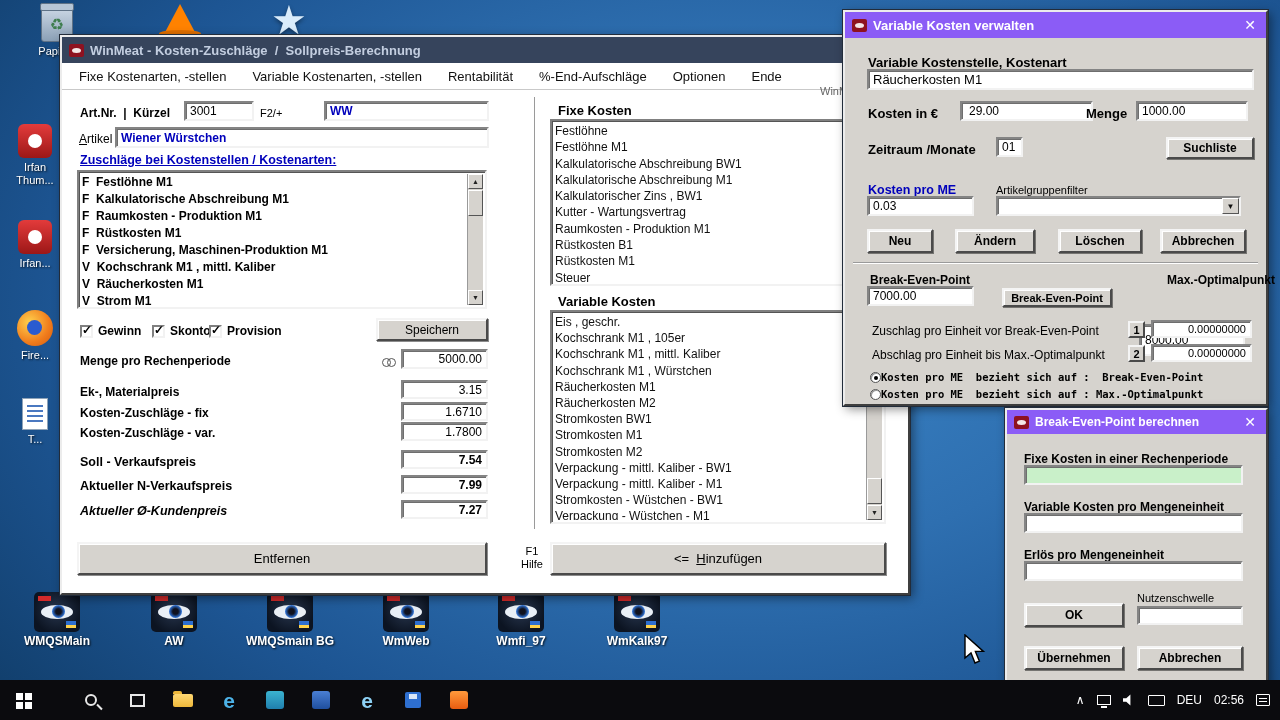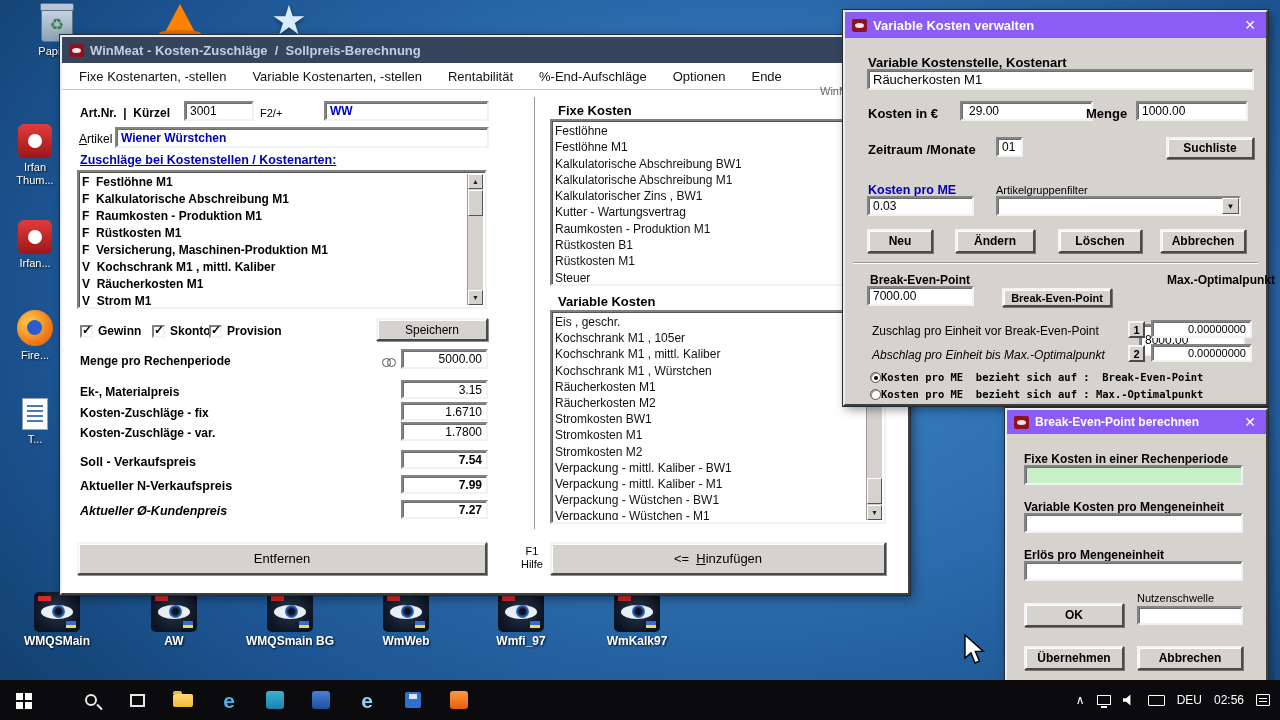--- a/index.html
+++ b/index.html
@@ -295,21 +295,21 @@
         <div class="lbx-item">Kochschrank M1 , 105er</div>
         <div class="lbx-item">Kochschrank M1 , mittl. Kaliber</div>
         <div class="lbx-item">Kochschrank M1 , Würstchen</div>
         <div class="lbx-item">Räucherkosten M1</div>
         <div class="lbx-item">Räucherkosten M2</div>
         <div class="lbx-item">Stromkosten BW1</div>
         <div class="lbx-item">Stromkosten M1</div>
         <div class="lbx-item">Stromkosten M2</div>
         <div class="lbx-item">Verpackung - mittl. Kaliber - BW1</div>
         <div class="lbx-item">Verpackung - mittl. Kaliber - M1</div>
-        <div class="lbx-item">Verpackung - Wüstchen - BW1</div>
+        <div class="lbx-item">Stromkosten - Wüstchen - BW1</div>
         <div class="lbx-item">Verpackung - Wüstchen - M1</div>
       </div>
     <div class="sbar">
       <span class="sb-btn sb-up"></span>
       <span class="sb-thumb" style="bottom:16px;"></span>
       <span class="sb-btn sb-dn"></span>
     </div>
   </div>
 
   <div class="btn" style="left:488px;top:505px;width:336px;height:33px;font-size:13px;">
@@ -353,21 +353,21 @@
   <div class="lbl b" style="left:25px;top:261px;">Break-Even-Point</div>
   <div class="lbl b" style="left:322px;top:261px;">Max.-Optimalpunkt</div>
   <div class="field" style="left:22px;top:274px;width:107px;height:20px;">7000.00</div>
   <div class="btn acc" style="left:157px;top:276px;width:110px;height:19px;font-size:11px;font-weight:bold;">Break-Even-Point</div>
   <div class="field" style="left:294px;top:268px;width:106px;height:32px;margin-top:44px;">8000.00</div>
 
   <div class="lbl" style="left:27px;top:312px;">Zuschlag pro Einheit vor Break-Even-Point</div>
   <div class="numbox" style="left:283px;top:309px;">1</div>
   <div class="field right" style="left:306px;top:308px;width:101px;height:18px;font-size:11px;">0.00000000</div>
 
-  <div class="lbl" style="left:27px;top:336px;font-style:italic;">Abschlag pro Einheit bis Max.-Optimalpunkt</div>
+  <div class="lbl" style="left:27px;top:336px;">Abschlag pro Einheit bis Max.-Optimalpunkt</div>
   <div class="numbox" style="left:283px;top:333px;">2</div>
   <div class="field right" style="left:306px;top:332px;width:101px;height:18px;font-size:11px;">0.00000000</div>
 
   <div class="radio-row" style="left:25px;top:359px;">
     <span class="radio sel"></span>
     <span class="radio-txt">Kosten pro ME  bezieht sich auf :  Break-Even-Point</span>
   </div>
   <div class="radio-row" style="left:25px;top:376px;">
     <span class="radio"></span>
     <span class="radio-txt">Kosten pro ME  bezieht sich auf : Max.-Optimalpunkt</span>

